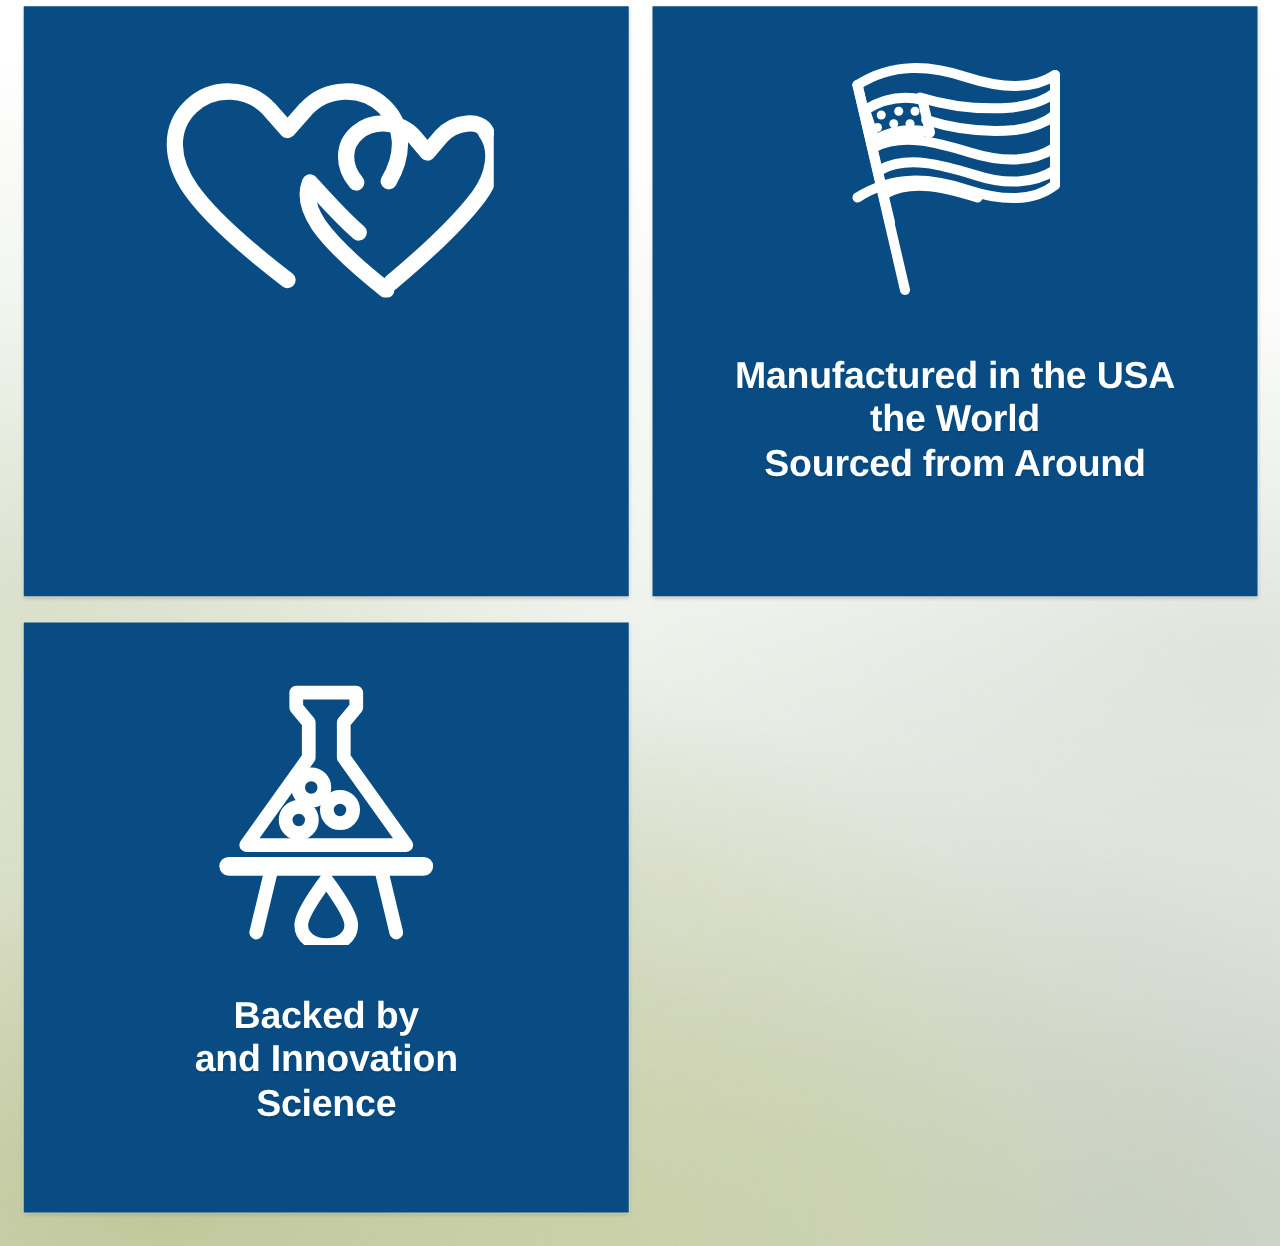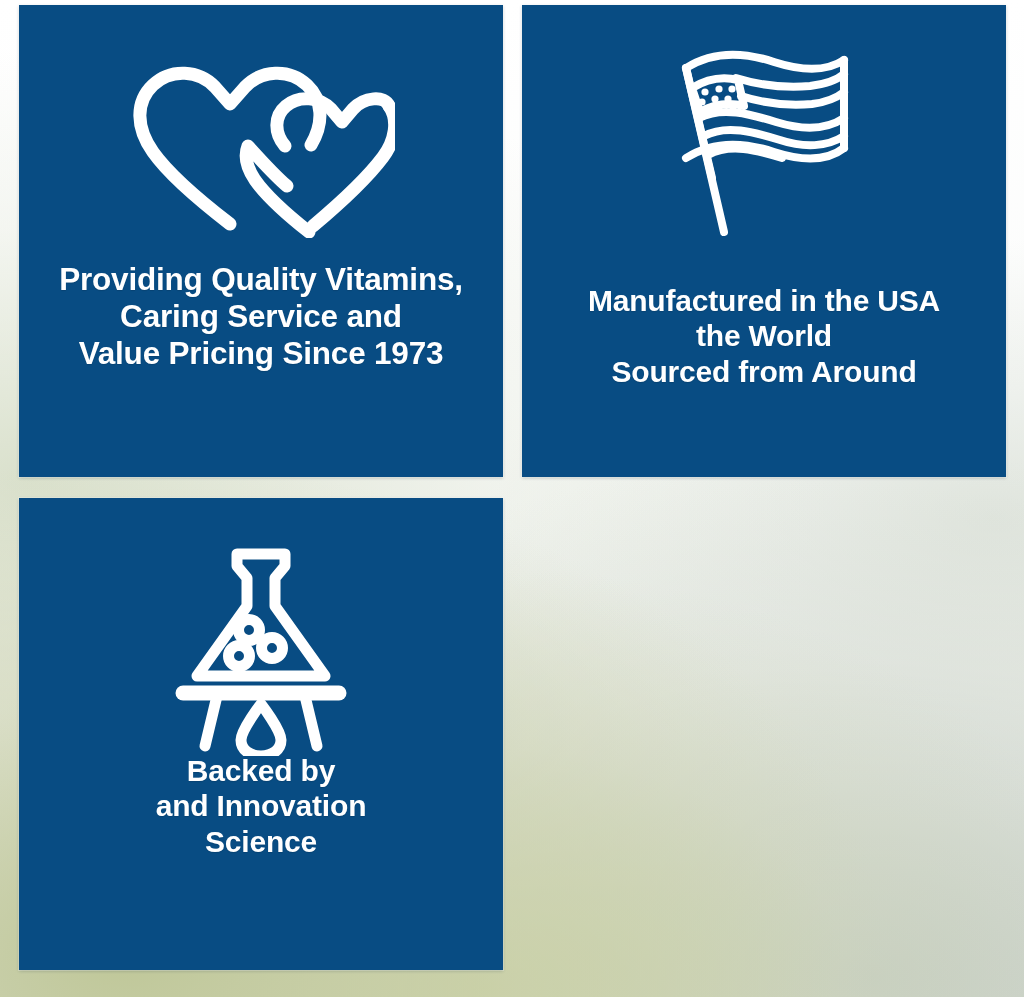--- a/index.html
+++ b/index.html
@@ -71,45 +71,40 @@
   .tile-text .ln { display:block; white-space:nowrap; }
 
   
   #tile-0 .icon-wrap { height:238px; padding-top:48px; }
   #tile-0 .tile-text { font-size:31.5px; margin-top:18px; }
 
   #tile-1 .icon-wrap { height:238px; padding-top:44px; }
   #tile-1 .tile-text { font-size:30px; margin-top:40px; }
 
   #tile-2 .icon-wrap { height:255px; padding-top:48px; }
-  #tile-2 .tile-text { font-size:30px; }
+  #tile-2 .tile-text { font-size:30px; margin-top:42px; }
 
   #tile-3 .icon-wrap { height:255px; padding-top:44px; }
   #tile-3 .tile-text { font-size:30px; margin-top:40px; }
 </style>
 </head>
 <body>
 
 <div id="backdrop"></div>
 
 <div id="grid">
 
   <div class="tile" id="tile-0">
     <div class="icon-wrap">
       <svg width="268" height="180" viewBox="0 0 268 180" fill="none" stroke="#ffffff" stroke-width="13" stroke-linecap="round" stroke-linejoin="round">
         <path d="M103 166 C 77 146, 43 118, 26 94 C 9 70, 8 44, 26 27 C 44 10, 72 12, 88 29 L 103 46 L 118 29 C 134 12, 162 10, 180 27 C 196 42, 197 65, 184 87"></path>
         <path d="M182 174 C 163 159, 140 139, 128 122 C 120 110, 117 98, 121 88 C 131 99, 147 117, 160 128"></path>
         <path d="M158 88 C 147 75, 147 58, 159 48 C 172 37, 193 39, 204 51 L 215 64 L 226 51 C 237 39, 258 37, 262 48"></path>
         <path d="M262 48 C 272 62, 268 83, 256 99 C 241 119, 211 147, 186 168"></path>
       </svg>
-    </div>
-    <div class="tile-text">
-      <span class="ln">Providing Quality Vitamins,</span>
-      <span class="ln">Caring Service and</span>
-      <span class="ln">Value Pricing Since 1973</span>
     </div>
   </div>
 
   <div class="tile" id="tile-1">
     <div class="icon-wrap">
       <svg width="196" height="196" viewBox="0 0 196 196" fill="none" stroke="#ffffff" stroke-width="8" stroke-linecap="round" stroke-linejoin="round">
 
         <path d="M20 20 L 58 184"></path>
 
         <path d="M20 20 C 48 2, 78 4, 108 14 C 136 23, 160 24, 178 12 L 178 12 C 178 12, 178 12, 178 12"></path>

